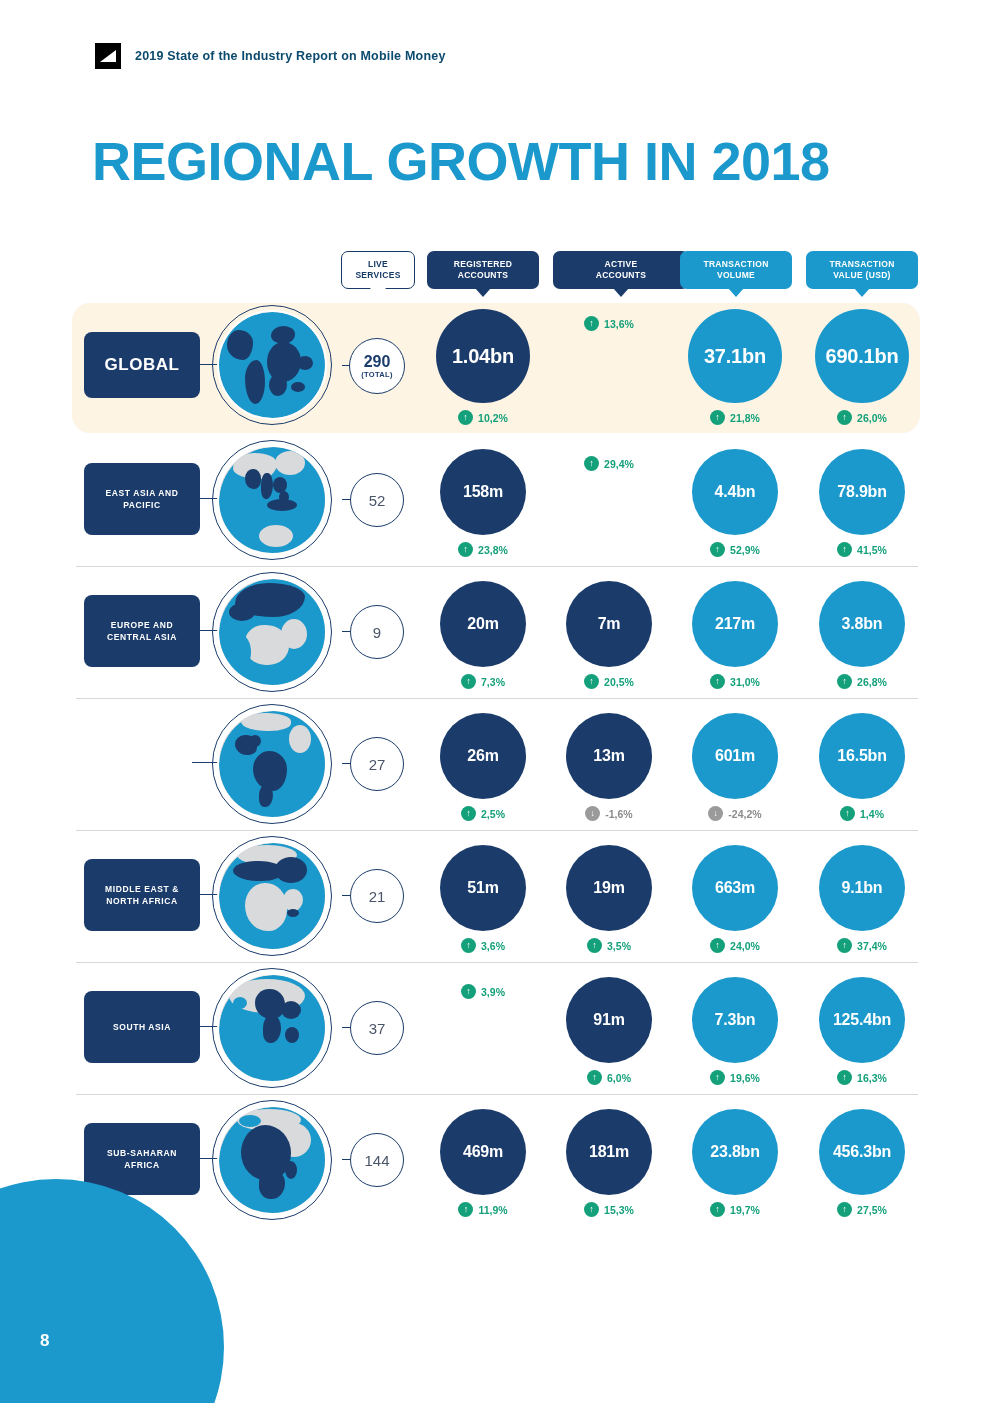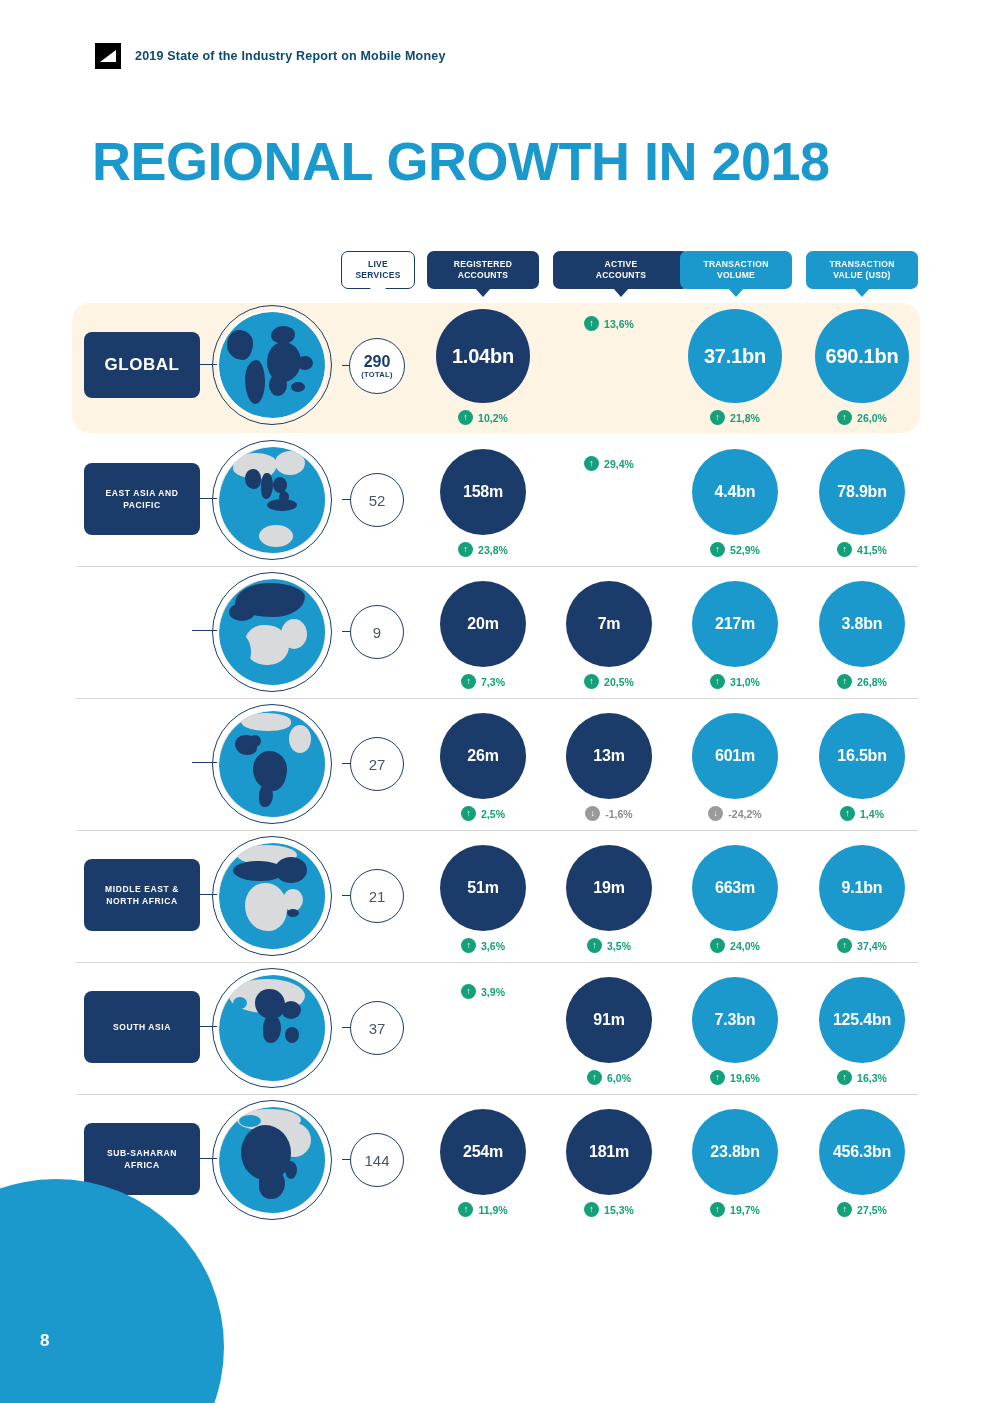--- a/index.html
+++ b/index.html
@@ -295,20 +295,21 @@
         <div class="metric m4">
           <div class="bubble light">78.9bn</div>
           <div class="delta up">
             <span class="badge">↑</span>
             <span class="dval">41,5%</span>
           </div>
         </div>
       </div>
       <div class="row">
         <div class="sep"></div>
+        <div class="region-box">EUROPE AND CENTRAL ASIA</div>
         <div class="conn"></div>
         <div class="globe-wrap">
           <div class="globe-ring"></div>
           <div class="globe">
             <div class="ocean" style="background:#d9dadb"></div>
             <div class="land" style="left:0;top:0;width:110px;height:110px;border-radius:50%;background:#1b99cc;clip-path:circle(50% at 50% 50%)"></div>
             <div class="land" style="left:16px;top:4px;width:70px;height:34px;border-radius:48% 52% 45% 55%/60% 40% 60% 40%;background:#1b3c6b"></div>
             <div class="land" style="left:10px;top:24px;width:26px;height:18px;border-radius:50%;background:#1b3c6b"></div>
             <div class="land" style="left:26px;top:46px;width:44px;height:40px;border-radius:45% 55% 50% 50%;background:#d9dadb"></div>
             <div class="land" style="left:62px;top:40px;width:26px;height:30px;border-radius:50%;background:#d9dadb"></div>
@@ -525,21 +526,21 @@
           </div>
         </div>
         <div class="arrow-sm">
           <span class="shaft"></span>
           <span class="head"></span>
         </div>
         <div class="count-circle">
           <span>144</span>
         </div>
         <div class="metric m1">
-          <div class="bubble dark">254m</div>
+          <div class="bubble dark">469m</div>
           <div class="delta up">
             <span class="badge">↑</span>
             <span class="dval">11,9%</span>
           </div>
         </div>
         <div class="metric m2">
           <div class="bubble dark">181m</div>
           <div class="delta up">
             <span class="badge">↑</span>
             <span class="dval">15,3%</span>

